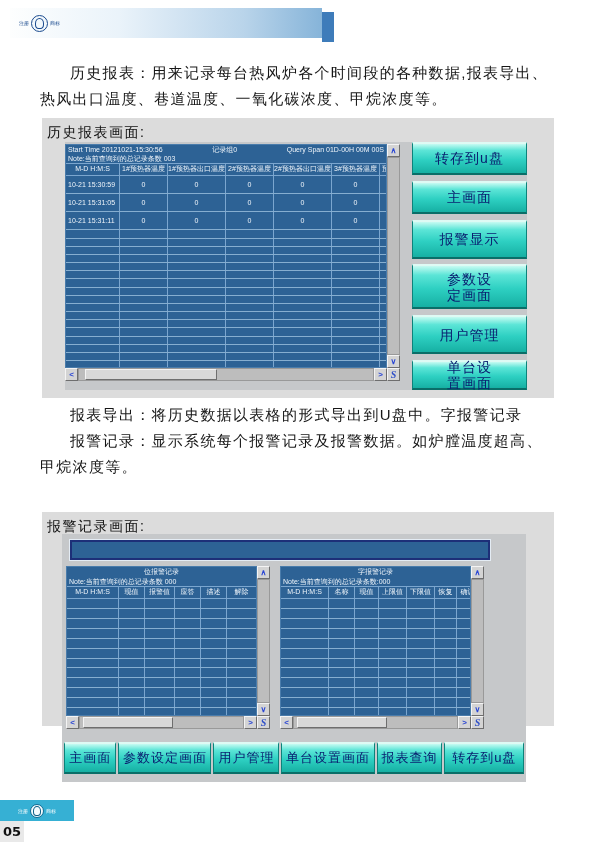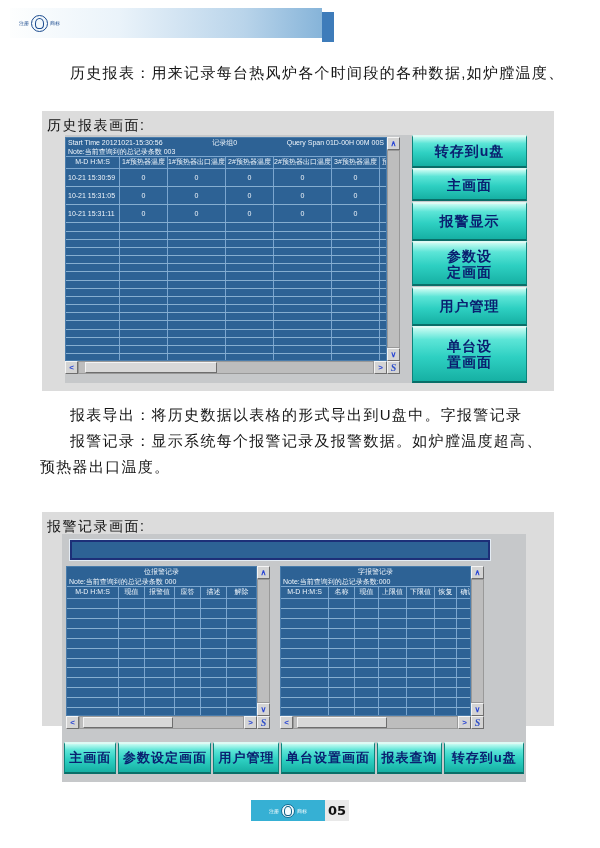--- a/index.html
+++ b/index.html
@@ -19,21 +19,21 @@
 
   
   .para{position:absolute;left:40px;right:28px;font-size:15px;line-height:26px;letter-spacing:1.3px;color:#161616;}
   #intro-para{top:60px;}
   #middle-para{top:402px;}
   .pline{white-space:nowrap;}
   .pline.ind{text-indent:2em;}
 
   
   .gray-panel{position:absolute;left:42px;width:512px;background:#dcdcdc;}
-  #history-panel{top:111px;height:280px;}
+  #history-panel{top:118px;height:280px;}
   #alarm-panel{top:512px;height:214px;}
   .caption{position:absolute;left:5px;top:6px;font-size:14px;color:#101010;letter-spacing:1.5px;}
 
   
   .screenshot{position:absolute;background:#c6c8ca;}
   #hist-shot{left:23px;top:24px;width:462px;height:248px;display:flex;}
   #alarm-shot{left:20px;top:22px;width:464px;height:248px;}
 
   
   .tbl-grid{display:grid;}
@@ -61,34 +61,34 @@
   .sbtn.sv{width:13px;}
   .track{flex:1 1 auto;background:#bdbdbd;border:1px solid #999;box-sizing:border-box;position:relative;}
   .thumb{position:absolute;top:0;bottom:0;background:#d8d8d8;box-sizing:border-box;
     border:1px solid;border-color:#f4f4f4 #6e6e6e #6e6e6e #f4f4f4;}
   .s-box{font-family:"Liberation Serif",serif;font-style:italic;font-size:10px;color:#3050c8;}
 
   
   .cyan-btn{box-sizing:border-box;display:flex;align-items:center;justify-content:center;cursor:pointer;
     background:linear-gradient(180deg,#c6fbf2 0%,#5ce5d7 22%,#2ed0c2 55%,#16b0a3 100%);
     border:1px solid #0b837b;border-top:2px solid #defaf4;border-bottom:2px solid #0a6e68;
-    color:#0a2070;font-weight:bold;}
+    color:#0a2070;font-weight:normal;}
   .btn-col{flex:1 1 auto;margin-left:12px;display:flex;flex-direction:column;justify-content:space-between;height:248px;}
   .vbtn{font-size:14px;letter-spacing:1px;}
   .vbtn span{white-space:pre-line;text-align:center;line-height:1.15;}
   .hbtn-row{position:absolute;left:2px;right:2px;top:208px;height:32px;display:flex;gap:2px;}
   .hbtn{font-size:13px;letter-spacing:1px;white-space:nowrap;overflow:hidden;}
 
   
   .alarm-topbar{position:absolute;left:8px;top:6px;width:420px;height:20px;background:#2d6295;
     border:2px solid #1d2f78;box-shadow:0 0 0 1px #e4ecf4;box-sizing:border-box;}
   .alarm-tables{position:absolute;left:4px;top:32px;display:flex;gap:10px;}
 
   
-  .footer{position:absolute;top:800px;left:0;right:0;display:flex;justify-content:center;}
+  .footer{position:absolute;top:800px;left:0;right:0;display:flex;justify-content:center;flex-direction:column;}
   .footer-logo-box{width:74px;height:21px;background:#36b0d4;display:flex;align-items:center;justify-content:center;gap:2px;}
   .footer-logo-box .logo-side{color:#ffffff;}
   .f-circle{width:14px;height:14px;border-radius:50%;background:#f4fbfe;border:1px solid #0d6a92;
     display:flex;align-items:center;justify-content:center;box-sizing:border-box;}
   .f-circle i{display:block;width:6px;height:8px;border:1px solid #0d5f86;border-radius:50% 50% 40% 40%;}
   .footer-page{width:24px;height:21px;background:#e9e9e9;color:#111;font-weight:bold;font-size:13px;
     display:flex;align-items:center;justify-content:center;font-family:"DejaVu Sans",sans-serif;}
 </style>
 </head>
 <body>
@@ -100,21 +100,22 @@
       <span class="logo-side">注册</span>
       <span class="logo-circle">
           <i></i>
         </span>
       <span class="logo-side">商标</span>
     </span>
   </div>
   <div class="header-accent"></div>
 
   <div class="para" id="intro-para">
-      <div class="pline ind">历史报表：用来记录每台热风炉各个时间段的各种数据,如炉膛温度、</div>
+      <div class="pline ind">历史报表：用来记录每台热风炉各个时间段的各种数据,报表导出、</div>
+      <div class="pline">热风出口温度、巷道温度、一氧化碳浓度、甲烷浓度等。</div>
     </div>
 
   <div class="gray-panel" id="history-panel">
     <div class="caption">历史报表画面:</div>
     <div class="screenshot" id="hist-shot">
       <div class="tbl-grid h">
         <div class="blue-table">
           <div class="info-row">
             <span>Start Time 20121021-15:30:56</span>
             <span>记录组0</span>
@@ -337,32 +338,32 @@
           <div class="cyan-btn vbtn" style="height: 39px;">
             <span>报警显示</span>
           </div>
           <div class="cyan-btn vbtn" style="height: 45px;">
             <span>参数设
 定画面</span>
           </div>
           <div class="cyan-btn vbtn" style="height: 39px;">
             <span>用户管理</span>
           </div>
-          <div class="cyan-btn vbtn" style="height: 57px;">
+          <div class="cyan-btn vbtn" style="height: 30px;">
             <span>单台设
 置画面</span>
           </div>
         </div>
     </div>
   </div>
 
   <div class="para" id="middle-para">
       <div class="pline ind">报表导出：将历史数据以表格的形式导出到U盘中。字报警记录</div>
       <div class="pline ind">报警记录：显示系统每个报警记录及报警数据。如炉膛温度超高、</div>
-      <div class="pline">预热器出口温度。</div>
+      <div class="pline">甲烷浓度等。</div>
     </div>
 
   <div class="gray-panel" id="alarm-panel">
     <div class="caption">报警记录画面:</div>
     <div class="screenshot" id="alarm-shot">
       <div class="alarm-topbar"></div>
       <div class="alarm-tables" id="alarm-tables">
           <div class="tbl-grid a">
             <div class="blue-table">
               <div class="t-title">位报警记录</div>

